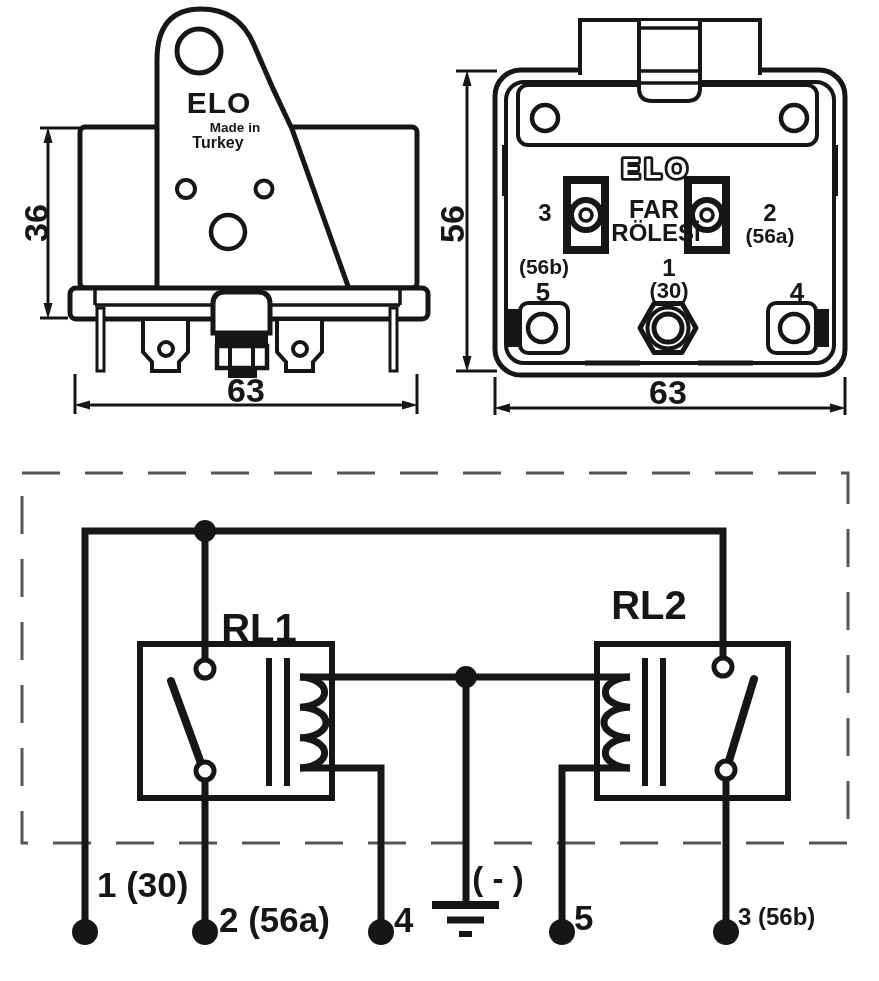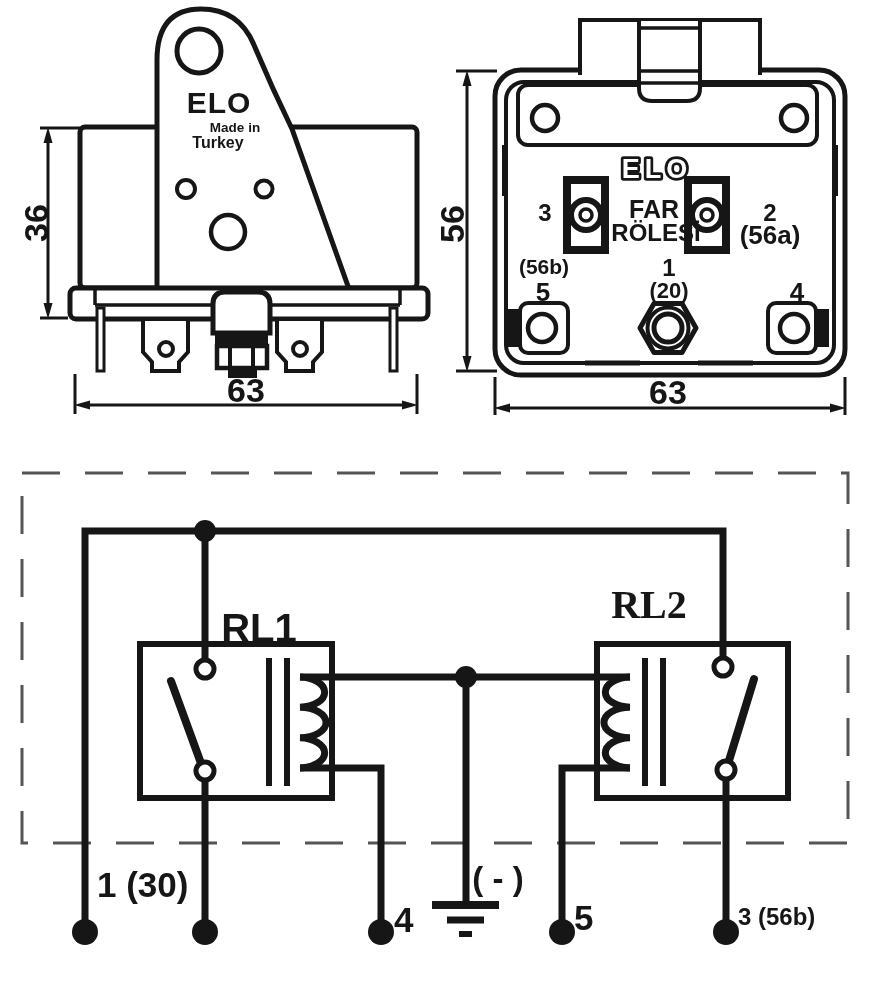--- a/index.html
+++ b/index.html
@@ -156,28 +156,29 @@
   <span class="lbl c" style="left:218px;top:128px;font-size:13.5px;padding-left:34px;">Made in</span>
   <span class="lbl c" style="left:218px;top:143px;font-size:16px;">Turkey</span>
   <span class="lbl rot" style="left:36px;top:223px;font-size:34px;">36</span>
   <span class="lbl c" style="left:246px;top:390px;font-size:34px;">63</span>
 
   <span class="lbl c" style="left:654px;top:209px;font-size:25px;">FAR</span>
   <span class="lbl c" style="left:656px;top:233px;font-size:24px;">RÖLESİ</span>
   <span class="lbl c" style="left:545px;top:213px;font-size:24px;">3</span>
   <span class="lbl c" style="left:544px;top:235px;font-size:21px;margin-top:31px;">(56b)</span>
   <span class="lbl c" style="left:770px;top:213px;font-size:24px;">2</span>
-  <span class="lbl c" style="left:770px;top:235px;font-size:26px;">(56a)</span>
+  <span class="lbl c" style="left:770px;top:235px;font-size:21px;">(56a)</span>
   <span class="lbl c" style="left:669px;top:268px;font-size:24px;">1</span>
-  <span class="lbl c" style="left:669px;top:291px;font-size:22px;">(20)</span>
+  <span class="lbl c" style="left:669px;top:291px;font-size:22px;">(30)</span>
   <span class="lbl c" style="left:543px;top:292px;font-size:26px;">5</span>
   <span class="lbl c" style="left:797px;top:292px;font-size:26px;">4</span>
   <span class="lbl rot" style="left:452px;top:224px;font-size:34px;">56</span>
   <span class="lbl c" style="left:668px;top:392px;font-size:34px;">63</span>
 
   <span class="lbl c" style="left:259px;top:628px;font-size:40px;">RL1</span>
-  <span class="lbl c" style="left:649px;top:605px;font-size:40px;font-family:Liberation Serif, serif;">RL2</span>
+  <span class="lbl c" style="left:649px;top:605px;font-size:40px;">RL2</span>
   <span class="lbl c" style="left:498px;top:878px;font-size:33px;">( - )</span>
   <span class="lbl l" style="left:97px;top:884px;font-size:35px;">1 (30)</span>
+  <span class="lbl l" style="left:219px;top:919px;font-size:35px;">2 (56a)</span>
   <span class="lbl l" style="left:394px;top:919px;font-size:35px;">4</span>
   <span class="lbl l" style="left:574px;top:917px;font-size:35px;">5</span>
   <span class="lbl l" style="left:738px;top:917px;font-size:24px;">3 (56b)</span>
 </div>
 
 </body></html>

